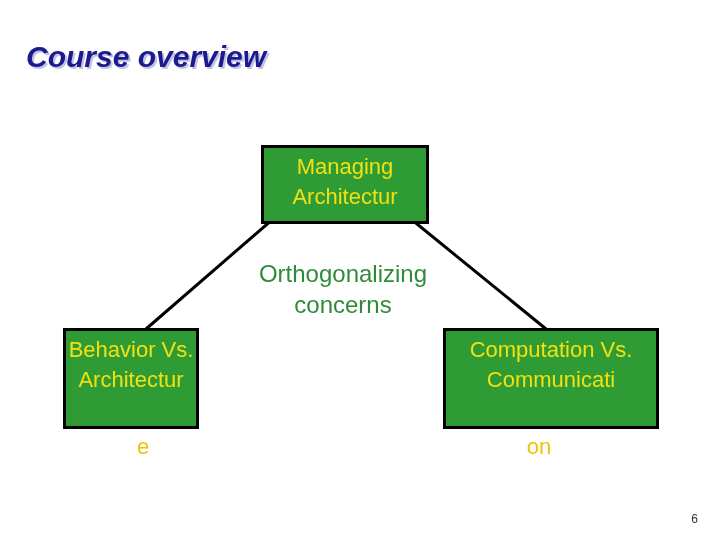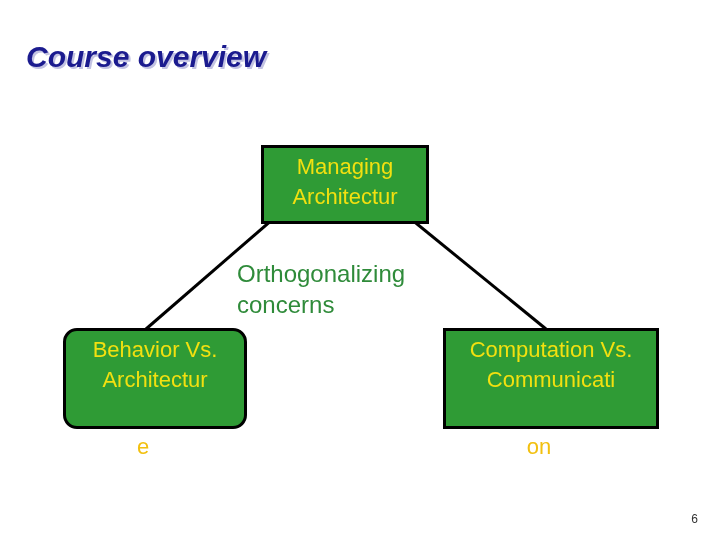--- a/index.html
+++ b/index.html
@@ -66,23 +66,22 @@
     top: 113px;
     width: 168px;
     height: 79px;
     margin-top: 32px;
   }
 
   
   #box-behavior-vs-architecture {
     left: 63px;
     top: 328px;
-    width: 184px;
+    width: 136px;
     height: 101px;
-    border-radius: 14px;
   }
 
   
   #box-computation-vs-communication {
     left: 443px;
     top: 328px;
     width: 216px;
     height: 101px;
   }
 
@@ -104,20 +103,21 @@
     top: 432px;
     width: 192px;
   }
 
   
   #orthogonalizing-concerns {
     position: absolute;
     left: 237px;
     top: 258px;
     width: 212px;
+    text-align: center;
     font-size: 24px;
     line-height: 31px;
     color: #2f8b3a;
   }
 
   
   #page-number {
     position: absolute;
     right: 22px;
     bottom: 14px;

